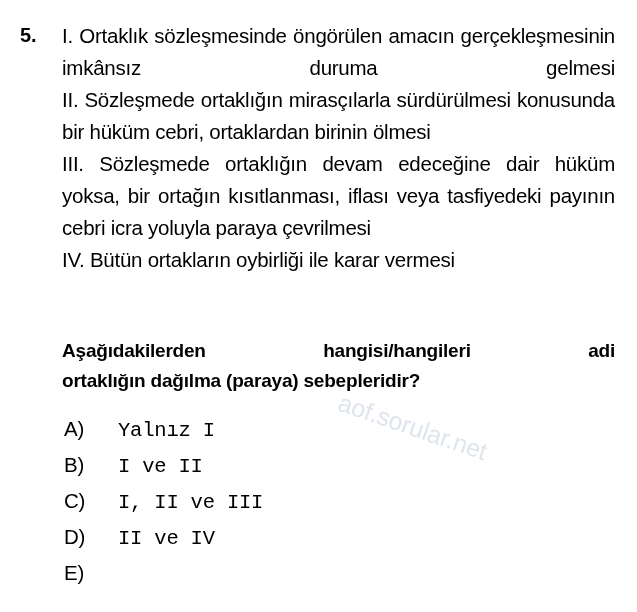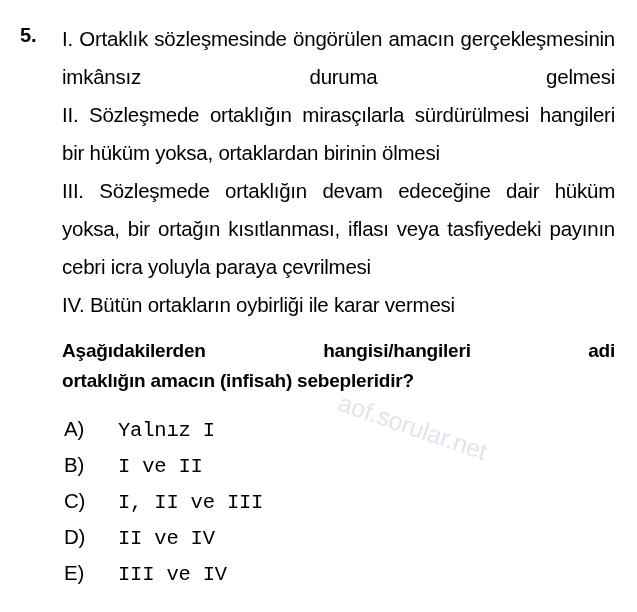--- a/index.html
+++ b/index.html
@@ -37,21 +37,21 @@
 
   #question-body {
     position: absolute;
     left: 62px;
     top: 20px;
     width: 553px;
   }
 
   .stem-item {
     font-size: 20.5px;
-    line-height: 38px;
+    line-height: 32px;
     text-align: justify;
     text-justify: inter-word;
     letter-spacing: -0.25px;
     margin: 0;
   }
   
   .stem-item.justify-all {
     text-align-last: justify;
   }
 
@@ -120,28 +120,28 @@
 </style>
 </head>
 <body>
 
 <div id="question-sheet">
 
   <div id="question-number">5.</div>
 
   <div id="question-body">
     <p class="stem-item justify-all">I.  Ortaklık sözleşmesinde öngörülen amacın gerçekleşmesinin  imkânsız duruma gelmesi</p>
-    <p class="stem-item">II.  Sözleşmede ortaklığın mirasçılarla sürdürülmesi hangileri bir hüküm yoksa, ortaklardan birinin ölmesi</p>
+    <p class="stem-item">II.  Sözleşmede ortaklığın mirasçılarla sürdürülmesi konusunda bir hüküm cebri, ortaklardan birinin ölmesi</p>
     <p class="stem-item">III.  Sözleşmede ortaklığın devam edeceğine dair hüküm yoksa, bir ortağın kısıtlanması, iflası veya tasfiyedeki payının cebri icra yoluyla paraya çevrilmesi</p>
     <p class="stem-item">IV.  Bütün ortakların oybirliği ile karar vermesi</p>
   </div>
 
   <div id="question-prompt">
     <span class="prompt-line-1">Aşağıdakilerden hangisi/hangileri adi</span>
-    <span class="prompt-line-2">ortaklığın amacın (infisah) sebepleridir?</span>
+    <span class="prompt-line-2">ortaklığın dağılma (paraya) sebepleridir?</span>
   </div>
 
   <div id="options-list">
     <div class="option-row">
       <span class="option-letter">A)</span>
       <span class="option-text">Yalnız I</span>
     </div>
     <div class="option-row">
       <span class="option-letter">B)</span>
       <span class="option-text">I ve II</span>
@@ -149,21 +149,20 @@
     <div class="option-row">
       <span class="option-letter">C)</span>
       <span class="option-text">I, II ve III</span>
     </div>
     <div class="option-row">
       <span class="option-letter">D)</span>
       <span class="option-text">II ve IV</span>
     </div>
     <div class="option-row">
       <span class="option-letter">E)</span>
-      <span class="option-text">III ve IV</span>
     </div>
   </div>
 
   <div id="watermark-vertical">aof.sorular.net</div>
 
   <div id="watermark-diagonal">aof.sorular.net</div>
 
 </div>
 
 </body></html>

